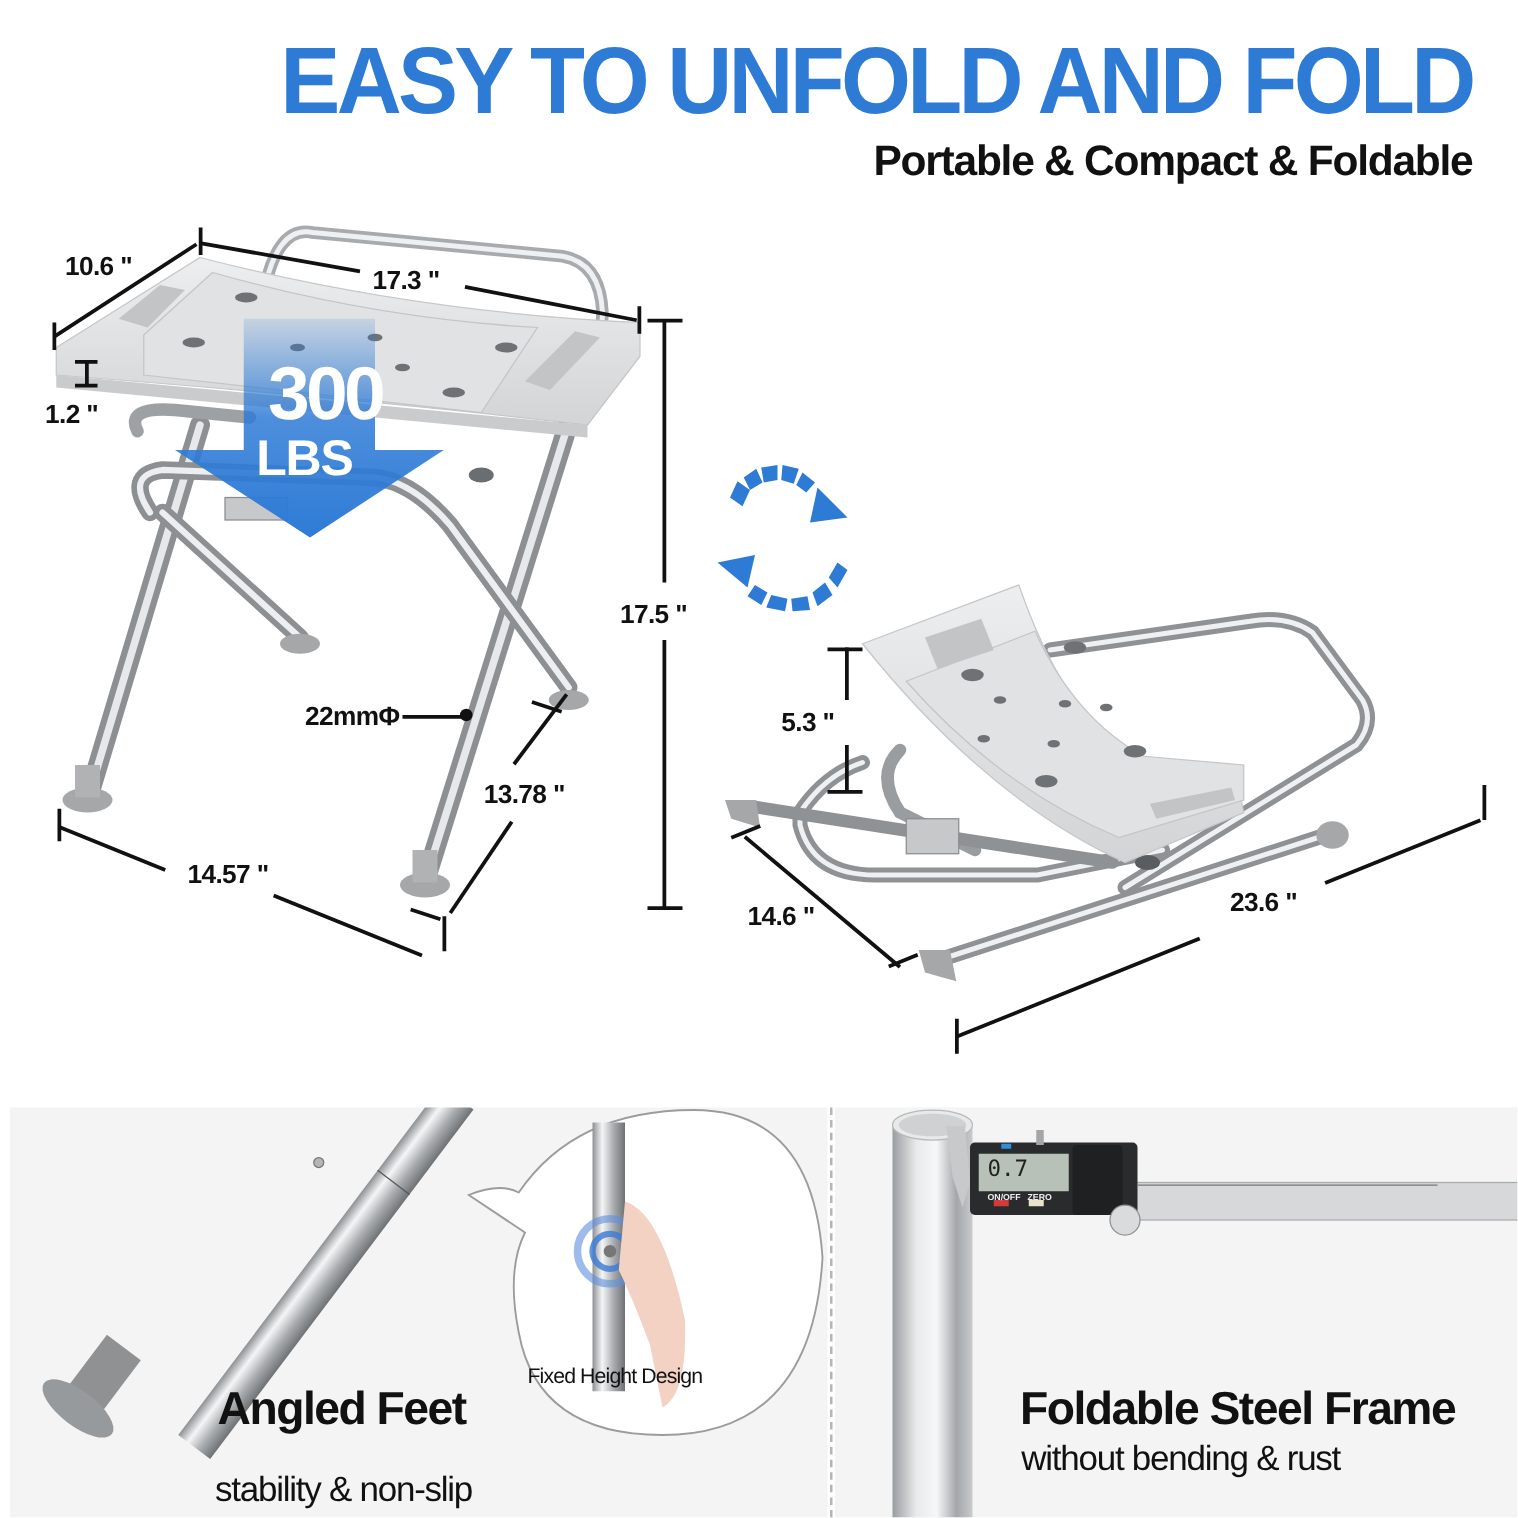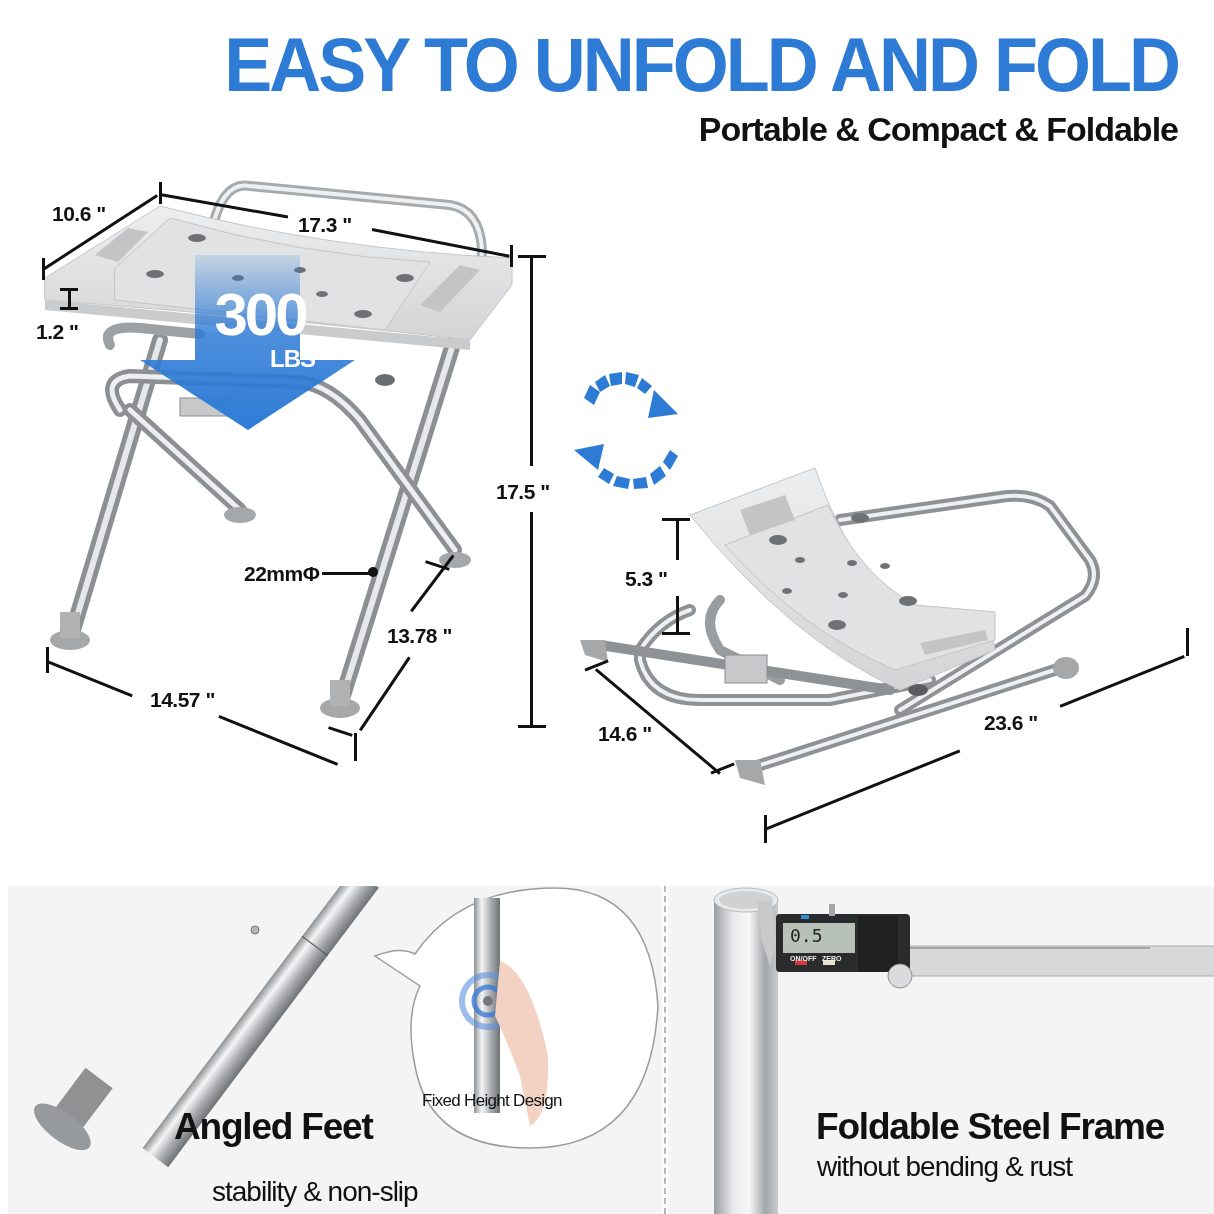--- a/index.html
+++ b/index.html
@@ -201,21 +201,21 @@
 <div class="line" style="left:360px;top:729px;width:88px;transform:rotate(-56deg);"></div>
 <div class="tick" style="left:425px;top:564px;width:25px;height:2.5px;transform:rotate(18deg);"></div>
 <div class="tick" style="left:328px;top:730px;width:25px;height:2.5px;transform:rotate(18deg);"></div>
 <div class="dim" style="left:387px;top:624px;">13.78 "</div>
 
 <div class="dim" style="left:244px;top:562px;">22mmΦ</div>
 <div class="tick" style="left:322px;top:572px;width:50px;height:2.5px;"></div>
 <div class="tick" style="left:368px;top:567px;width:10px;height:10px;border-radius:50%;"></div>
 
 <div style="position:absolute;left:205px;top:280px;width:110px;text-align:center;font-size:60px;font-weight:700;color:#fff;letter-spacing:-3px;">300</div>
-<div style="position:absolute;left:205px;top:345px;width:110px;text-align:right;font-size:24px;font-weight:700;color:#fff;letter-spacing:-1px;">LBS</div>
+<div style="position:absolute;left:205px;top:345px;width:110px;text-align:left;font-size:40px;font-weight:700;color:#fff;letter-spacing:-1px;">LBS</div>
 
 <div class="tick" style="left:676px;top:518px;width:2.5px;height:42px;"></div>
 <div class="tick" style="left:676px;top:596px;width:2.5px;height:38px;"></div>
 <div class="tick" style="left:662px;top:518px;width:28px;height:2.5px;"></div>
 <div class="tick" style="left:662px;top:632px;width:28px;height:2.5px;"></div>
 <div class="dim" style="left:625px;top:567px;">5.3 "</div>
 
 <div class="line" style="left:596px;top:668px;width:162px;transform:rotate(40deg);"></div>
 <div class="tick" style="left:584px;top:664px;width:25px;height:2.5px;transform:rotate(-22deg);"></div>
 <div class="tick" style="left:710px;top:767px;width:25px;height:2.5px;transform:rotate(-22deg);"></div>
@@ -283,23 +283,23 @@
     <rect x="823" y="74" width="12" height="5" fill="#e8e3c9"></rect>
     <rect x="801" y="29" width="8" height="4" fill="#2e8fd6"></rect>
     <circle cx="900" cy="90" r="12" fill="#d9dbdc" stroke="#8d9093"></circle>
     <rect x="829" y="18" width="6" height="12" fill="#a4a7aa"></rect>
   </g>
   <g stroke="#777" stroke-width="1">
     <line x1="910" y1="62" x2="1150" y2="62"></line>
   </g>
 </svg>
 
-<div class="caliper-readout" style="left:790px;top:925px;">0.5</div>
+<div class="caliper-readout" style="left:790px;top:925px;">0.7</div>
 <div style="position:absolute;left:790px;top:955px;font-size:7px;font-weight:700;color:#eee;">ON/OFF</div>
 <div style="position:absolute;left:822px;top:955px;font-size:7px;font-weight:700;color:#eee;">ZERO</div>
 
 <div class="bubble-label" style="left:422px;top:1091px;">Fixed Height Design</div>
 
 <div class="feature-title" style="left:174px;top:1106px;text-align:right;">Angled Feet</div>
-<div class="feature-sub" style="left:172px;top:1176px;margin-left:40px;">stability &amp; non-slip</div>
+<div class="feature-sub" style="left:172px;top:1176px;">stability &amp; non-slip</div>
 
 <div class="feature-title" style="left:816px;top:1106px;">Foldable Steel Frame</div>
 <div class="feature-sub" style="left:817px;top:1151px;text-align:right;">without bending &amp; rust</div>
 
 </body></html>

